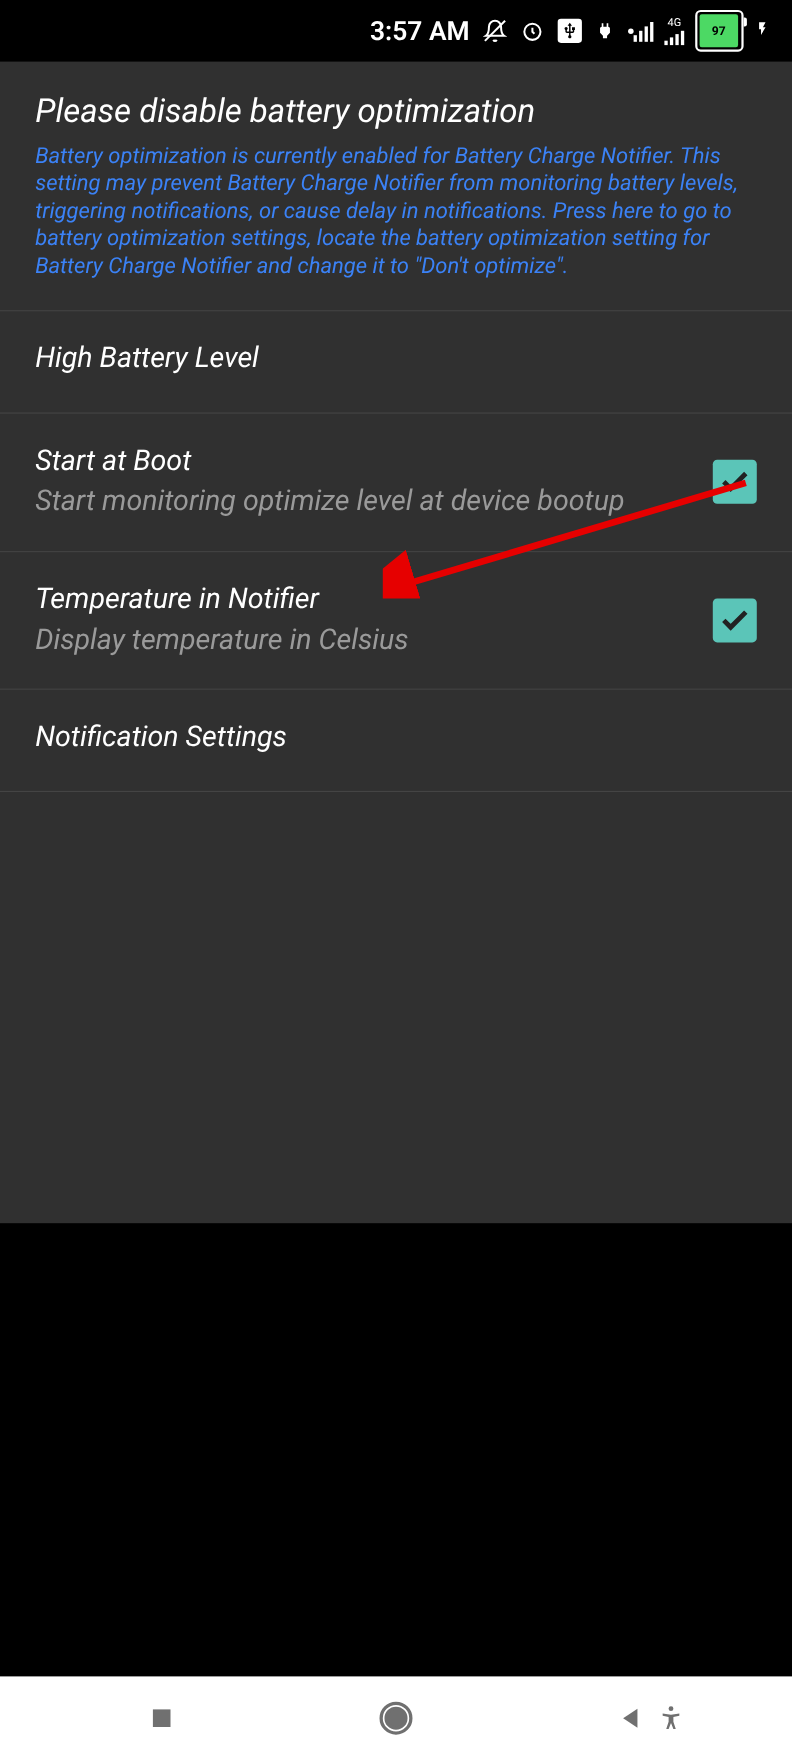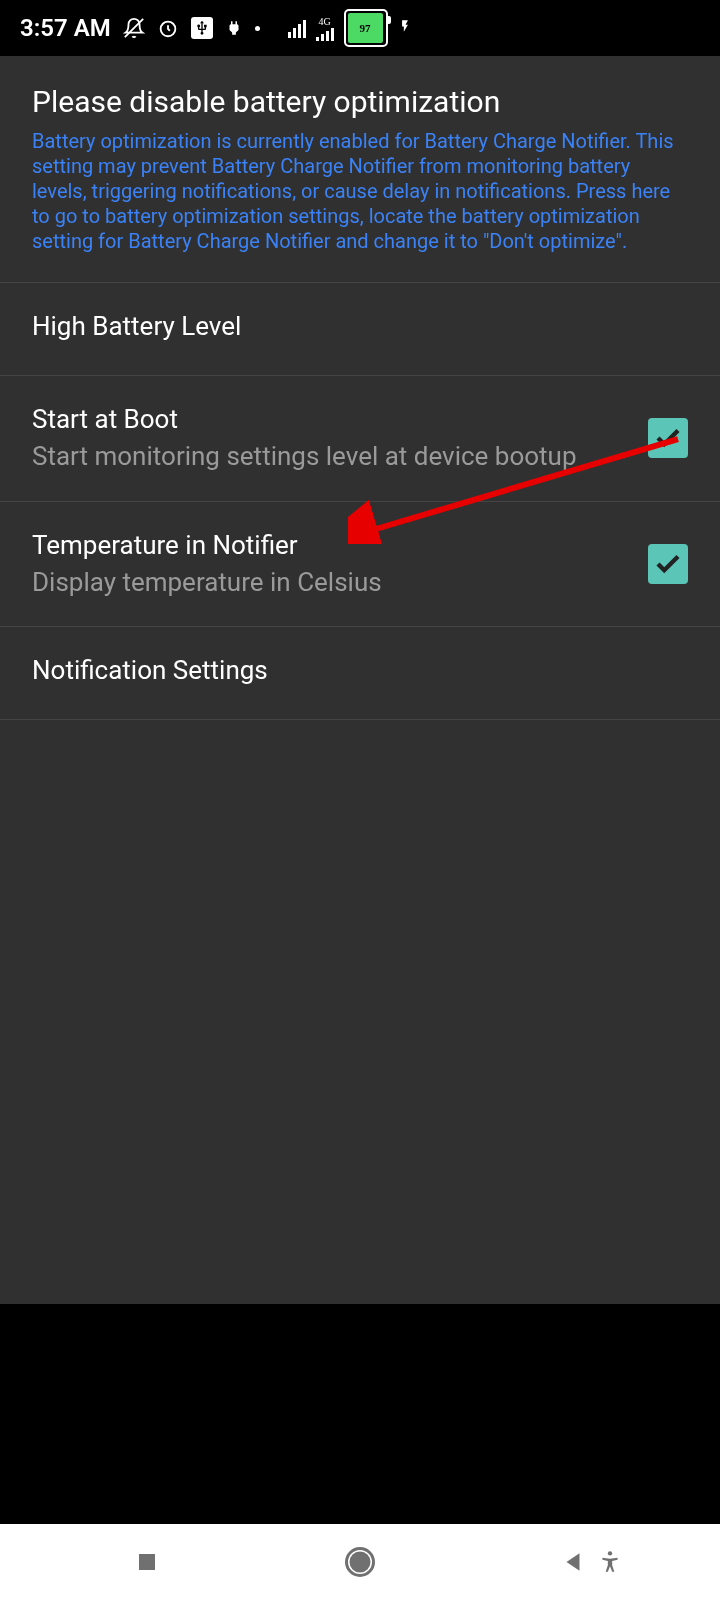--- a/index.html
+++ b/index.html
@@ -13,49 +13,48 @@
       background: #000;
       font-family: -apple-system, BlinkMacSystemFont, "Segoe UI", Roboto, sans-serif;
       overflow: hidden;
       position: relative;
     }
     .status-bar {
       height: 56px;
       background: #000;
       display: flex;
       align-items: center;
-      justify-content: flex-start;
+      justify-content: flex-end;
       padding: 12px 20px;
       color: #fff;
-      gap: 28px;
     }
     .status-left {
       display: flex;
       align-items: center;
       gap: 12px;
     }
     .status-time {
       font-size: 24px;
       font-weight: 600;
     }
     .status-right {
       display: flex;
       align-items: center;
       gap: 10px;
-      font-family: Liberation Serif, serif;
     }
     .icon-box {
       display: inline-flex;
       align-items: center;
       justify-content: center;
     }
     .content {
       background: #303030;
-      height: 1248px;
+      height: 1056px;
       position: relative;
+      font-style: italic;
     }
     .setting-item {
       padding: 28px 32px;
       border-bottom: 1px solid #444;
       display: flex;
       align-items: center;
       justify-content: space-between;
     }
     .setting-text {
       flex: 1;
@@ -238,21 +237,21 @@
   <div class="setting-item">
     <div class="setting-text">
       <div class="setting-title">High Battery Level</div>
     </div>
   </div>
 
 
   <div class="setting-item">
     <div class="setting-text">
       <div class="setting-title">Start at Boot</div>
-      <div class="setting-desc">Start monitoring settings level at device bootup</div>
+      <div class="setting-desc">Start monitoring optimize level at device bootup</div>
     </div>
     <div class="checkbox">
       <svg viewBox="0 0 24 24" fill="none" stroke="#222" stroke-width="3.5">
         <polyline points="4 12 9 17 20 6"></polyline>
       </svg>
     </div>
   </div>
 
   <div class="setting-item">
     <div class="setting-text">

